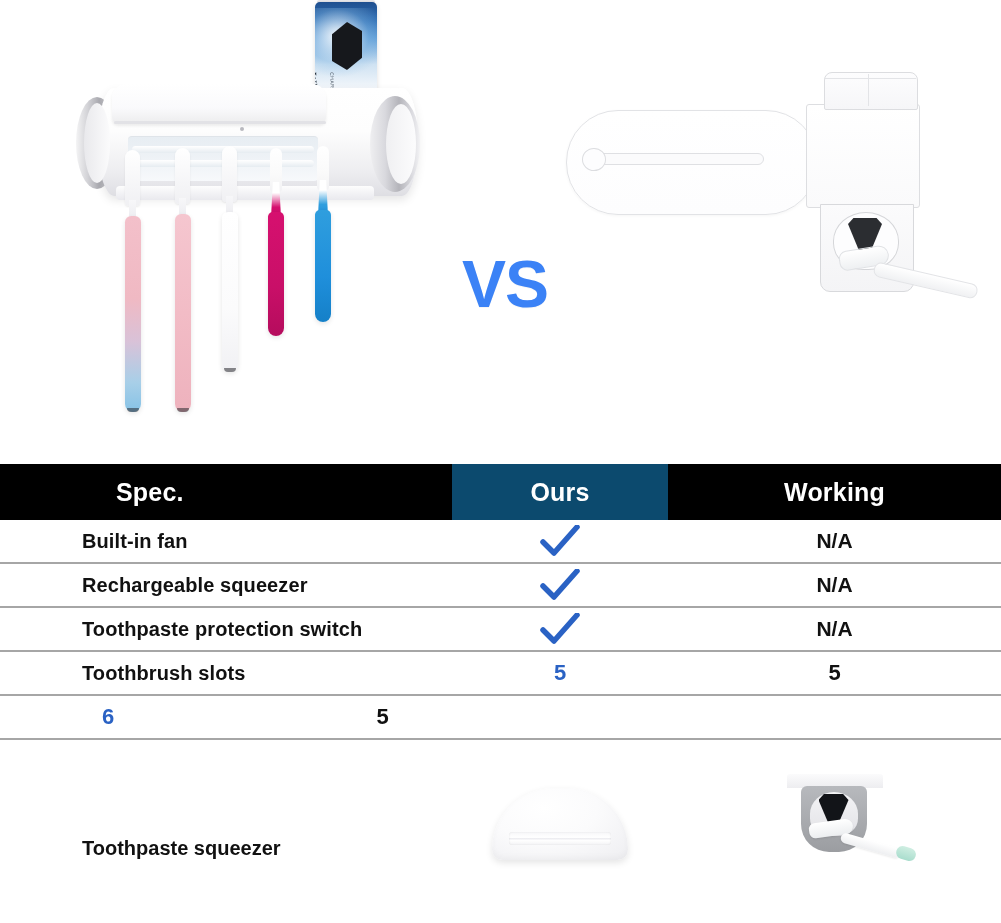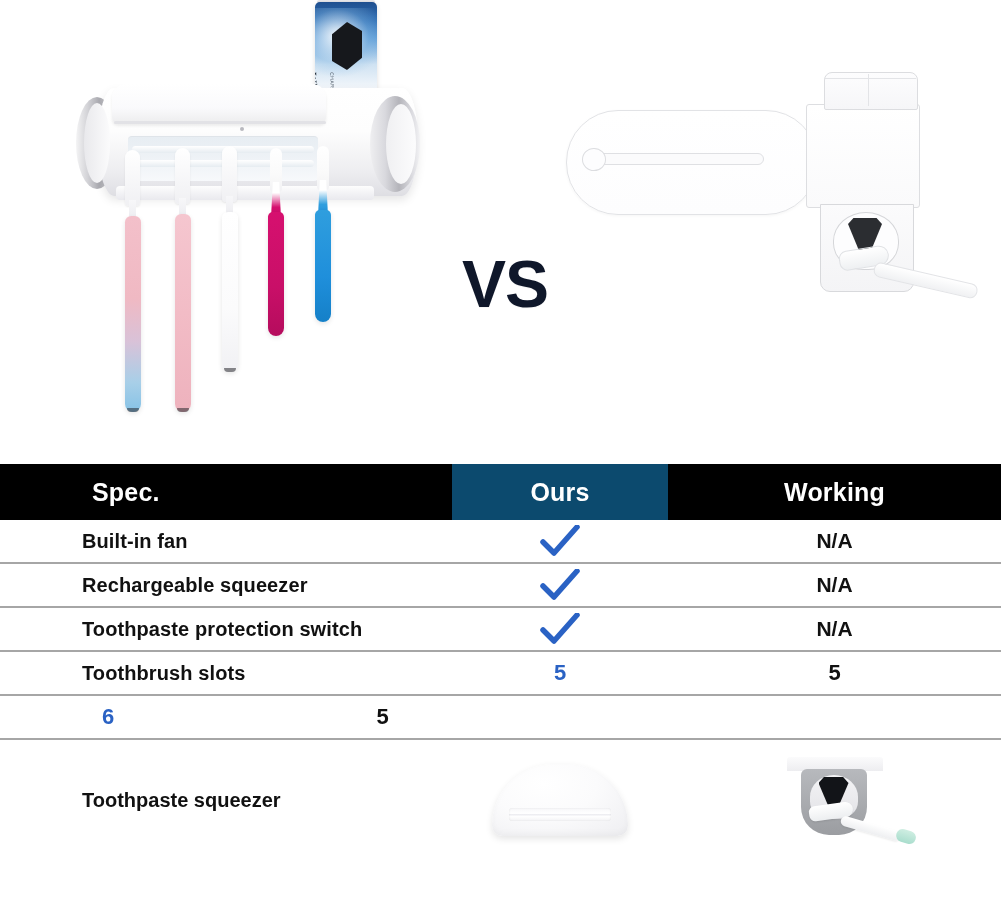--- a/index.html
+++ b/index.html
@@ -333,21 +333,21 @@
     transform: rotate(13deg);
     transform-origin: left center;
   }
 
   
   #vs-label {
     position: absolute;
     left: 462px; top: 246px;
     font-size: 66px;
     font-weight: bold;
-    color: #0f172a;
+    color: #3b82f6;
     letter-spacing: -1px;
     font-family: "Liberation Sans", sans-serif;
     text-shadow: 0 1px 0 rgba(0,0,0,.04);
   }
 
   
   #spec-table {
     position: absolute;
     left: 0; top: 464px;
     width: 1001px;
@@ -383,21 +383,21 @@
   #table-header { height: 56px; }
   #table-header .cell-spec,
   #table-header .cell-others { background: #000000; }
   #table-header .cell-ours { background: #0c4a6e; }
   #table-header .hlabel {
     color: #ffffff;
     font-size: 25px;
     font-weight: bold;
     letter-spacing: .2px;
   }
-  #table-header .cell-spec { justify-content: flex-start; padding-left: 92px; }
+  #table-header .cell-spec { justify-content: flex-start; padding-left: 116px; }
 
   
   .data-row {
     height: 44px;
     border-bottom: 2px solid #a6a6a6;
     background: #ffffff;
   }
   .data-row .spec-label {
     font-size: 20px;
     font-weight: bold;
@@ -415,20 +415,21 @@
 
   .check-mark {
     display: block;
     width: 40px; height: 32px;
   }
 
   
   #image-row {
     height: 120px;
     background: #ffffff;
+    align-items: flex-end;
   }
   #image-row .spec-label {
     font-size: 20px;
     font-weight: bold;
     color: #111111;
   }
 
   
   .squeezer {
     position: relative;

